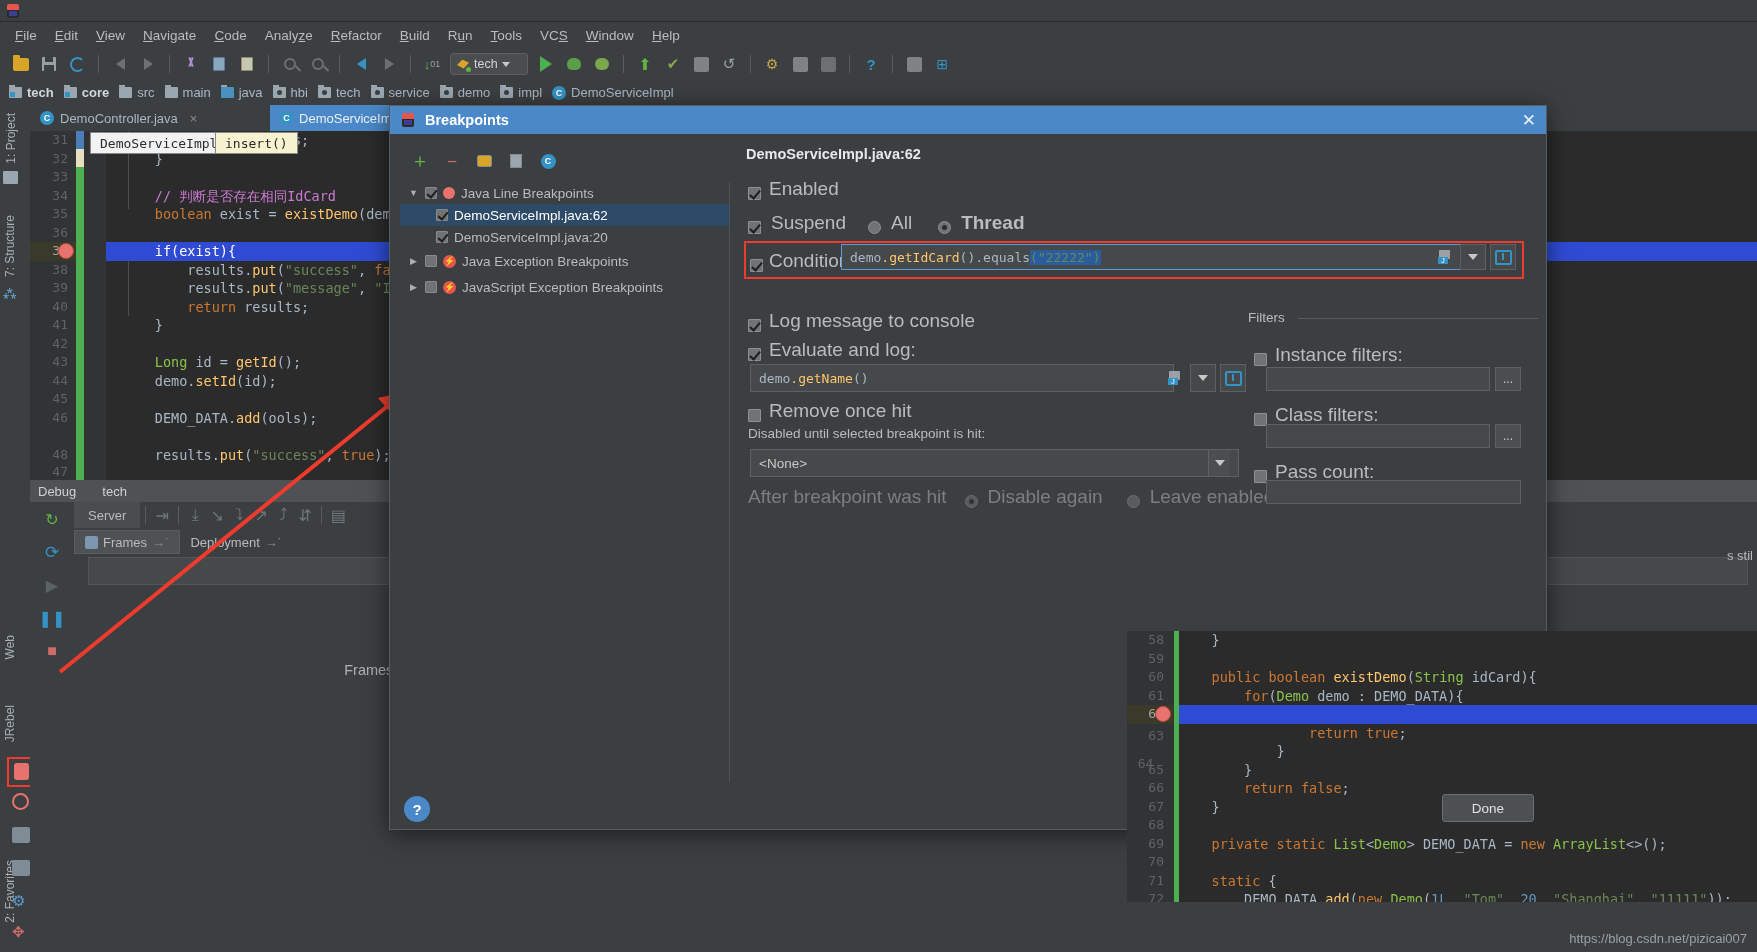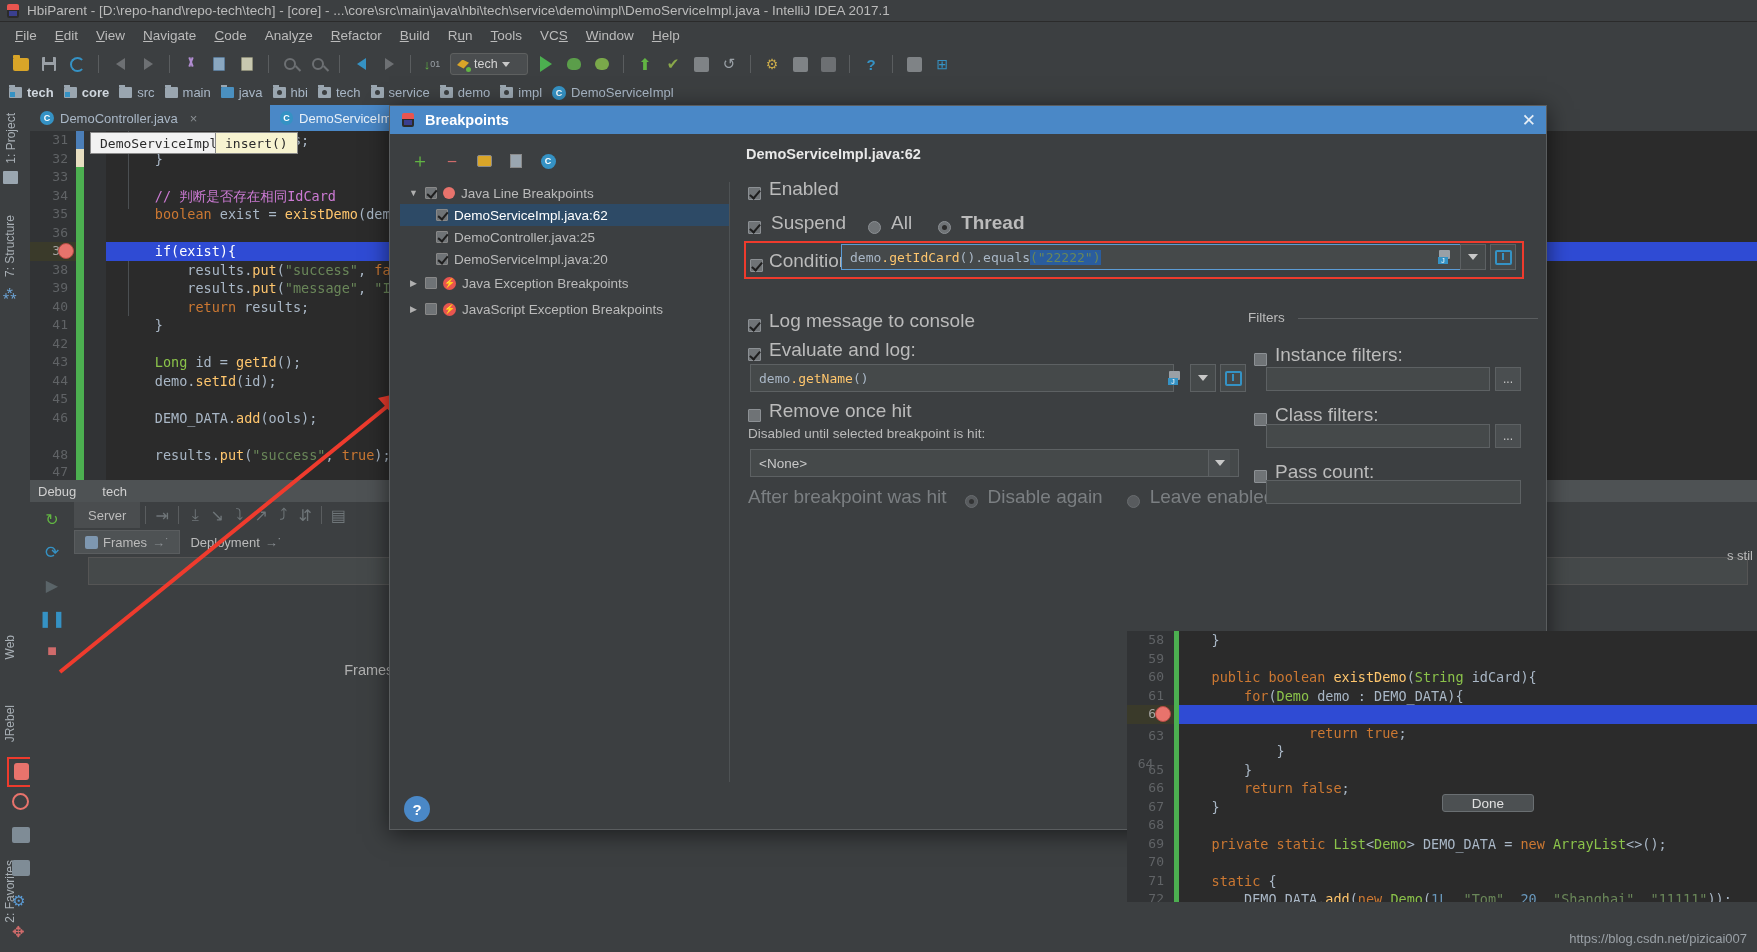--- a/index.html
+++ b/index.html
@@ -219,37 +219,36 @@
   .prev { position:absolute; left:737px; top:497px; width:783px; height:271px; background:#2b2b2b; overflow:hidden;}
   .prev-g { position:absolute; left:0; top:0; width:47px; height:100%; background:#313335;}
   .prev-stripe { position:absolute; left:47px; top:0; width:5px; height:100%; background:#4caf50;}
   .prev-code { position:absolute; left:52px; top:0; right:0; bottom:0;}
   .pline{ height:18.5px; line-height:18.5px; font-family:"DejaVu Sans Mono", monospace; font-size:13.5px; white-space:pre; color:#a9b7c6;}
   .pnum{ position:absolute; width:47px; text-align:right; padding-right:10px; font-family:"DejaVu Sans Mono",monospace; font-size:13px; color:#606366; height:18.5px; line-height:18.5px;}
   .pnum.cur{ background:#3a3a2a; color:#a4a3a0;}
 
   .dlg-foot { position:absolute; left:0; bottom:0; width:1158px; height:37px; }
   .helpbtn { position:absolute; left:14px; top:4px; width:26px;height:26px;border-radius:50%; background:#4a88c7; color:#fff; display:flex;align-items:center;justify-content:center;font-size:15px;font-weight:bold;}
-  .donebtn { position:absolute; right:14px; top:2px; width:92px; height:18px; background:#4c5052; border:1px solid #6a6f72; border-radius:3px; color:#e0e0e0; font-size:13.5px; display:flex;align-items:center;justify-content:center;}
+  .donebtn { position:absolute; right:14px; top:2px; width:92px; height:28px; background:#4c5052; border:1px solid #6a6f72; border-radius:3px; color:#e0e0e0; font-size:13.5px; display:flex;align-items:center;justify-content:center;}
 
   
   .annotarrow { position:absolute; left:0; top:0; width:1757px; height:952px; pointer-events:none;}
   .redring { position:absolute; border:2px solid #ef3b2d; }
 </style>
 </head>
 <body>
 
 <div id="root">
 
   <div class="titlebar">
     <div class="tb-icon">
       <div class="ic-body"></div>
         <div class="ic-sq"></div>
     </div>
-    <div class="tb-title">HbiParent - [D:\repo-hand\repo-tech\tech] - [core] - ...\core\src\main\java\hbi\tech\service\demo\impl\DemoServiceImpl.java - IntelliJ IDEA 2017.1</div>
   </div>
 
   <div class="menubar">
     <div class="mi"><u>F</u>ile</div>
     <div class="mi"><u>E</u>dit</div>
     <div class="mi"><u>V</u>iew</div>
     <div class="mi"><u>N</u>avigate</div>
     <div class="mi"><u>C</u>ode</div>
     <div class="mi">Analy<u>z</u>e</div>
     <div class="mi"><u>R</u>efactor</div>
@@ -587,24 +586,20 @@
           <span class="cbx checked"></span>
           <span class="bpdot"></span>
           <span>Java Line Breakpoints</span>
         </div>
         <div class="trow sel" style="padding-left:36px;">
           <span class="cbx checked"></span>
           <span>DemoServiceImpl.java:62</span>
         </div>
         <div class="trow" style="padding-left:36px;">
           <span class="cbx checked"></span>
-          <span>DemoController.java:25</span>
-        </div>
-        <div class="trow" style="padding-left:36px;">
-          <span class="cbx checked"></span>
           <span>DemoServiceImpl.java:20</span>
         </div>
         <div class="trow" style="margin-top:2px;">
           <span class="tw">▶</span>
           <span class="cbx"></span>
           <span class="excl">⚡</span>
           <span>Java Exception Breakpoints</span>
         </div>
         <div class="trow" style="margin-top:4px;">
           <span class="tw">▶</span>

